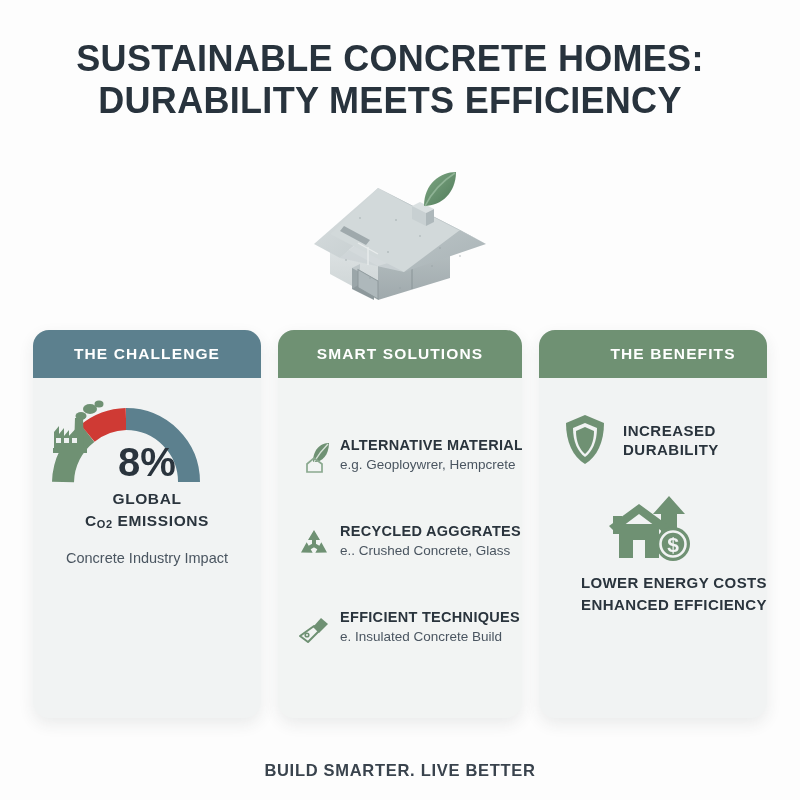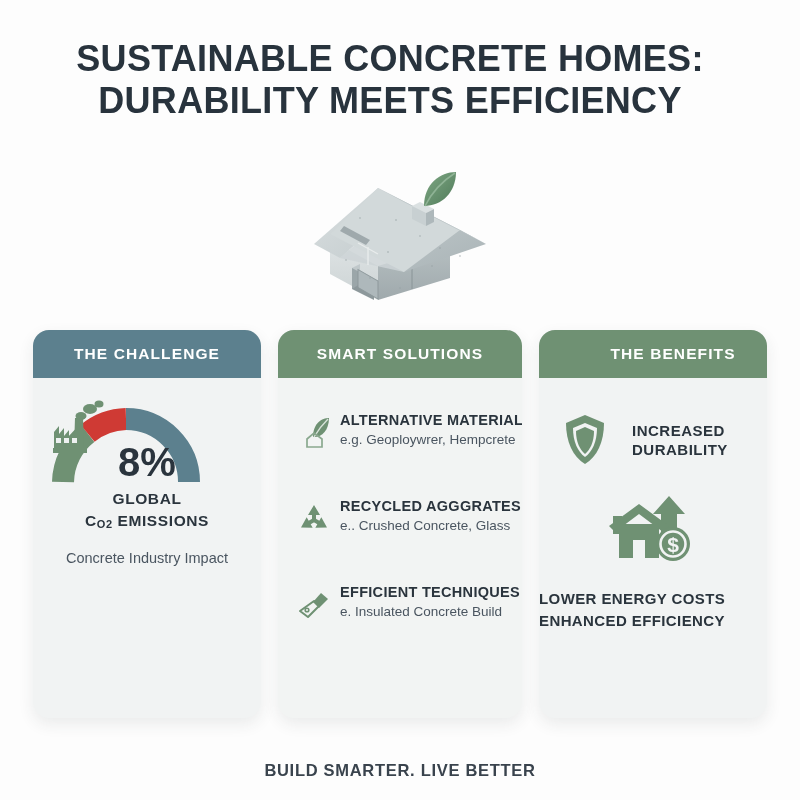--- a/index.html
+++ b/index.html
@@ -38,21 +38,21 @@
   }
   .card{
     width:228px;height:100%;
     background:#f1f3f3;
     border-radius:16px;
     box-shadow:0 6px 16px rgba(40,50,60,0.09);
     overflow:hidden;
     display:flex;flex-direction:column;
     position:relative;
   }
-  .card-mid{width:244px;background:#f2f4f3;}
+  .card-mid{width:244px;background:#f2f4f3;gap:25px;}
   .card-head{
     height:48px;flex:0 0 48px;
     display:flex;align-items:center;justify-content:center;
     color:#ffffff;
     font-weight:bold;font-size:15.5px;
     letter-spacing:1.1px;
     text-transform:uppercase;
   }
   .head-challenge{background:#5c808e;}
   .head-solutions{background:#6f9173;}
@@ -86,29 +86,29 @@
   .sol-icon{flex:0 0 40px;height:40px;display:flex;align-items:center;justify-content:center;margin-top:2px;}
   .sol-text{padding-left:6px;}
   .sol-title{
     font-weight:bold;font-size:14.5px;letter-spacing:0.3px;
     color:#2a343d;text-transform:uppercase;line-height:1.2;
     white-space:nowrap;
   }
   .sol-desc{font-size:13.5px;color:#4a5560;margin-top:3px;white-space:nowrap;}
 
   
-  .ben-top{display:flex;align-items:center;padding:34px 0 0 22px;gap:9px;}
+  .ben-top{display:flex;align-items:center;padding:34px 0 0 22px;}
   .ben-top-text{
     font-weight:bold;font-size:15px;letter-spacing:0.5px;
     color:#2a343d;text-transform:uppercase;line-height:1.3;
     padding-left:14px;
   }
   .ben-mid{text-align:center;margin-top:26px;}
   .ben-bottom{
-    text-align:left;margin-top:16px;
+    text-align:right;
     font-weight:bold;font-size:15px;letter-spacing:0.4px;
     color:#2a343d;text-transform:uppercase;line-height:1.45;
   }
 
   
   .footer{
     position:absolute;top:745px;left:0;width:800px;text-align:center;
     font-weight:bold;font-size:16.5px;letter-spacing:0.7px;
     color:#39434d;text-transform:uppercase;margin-top:16px;
   }

